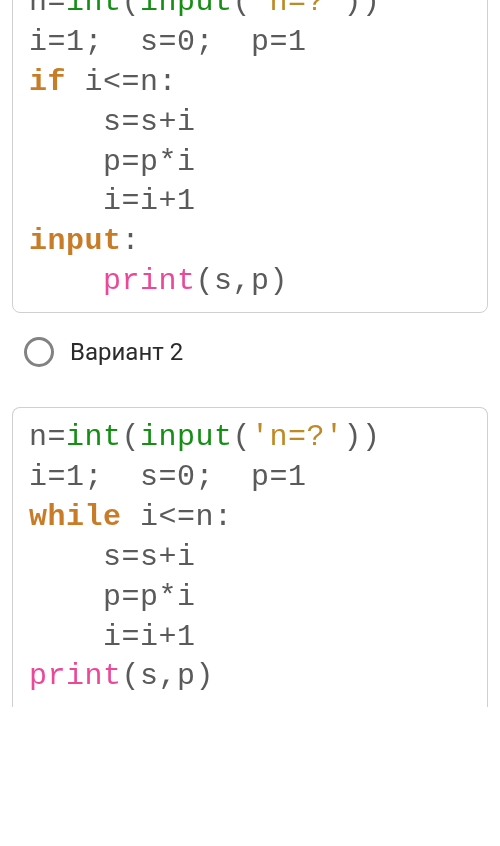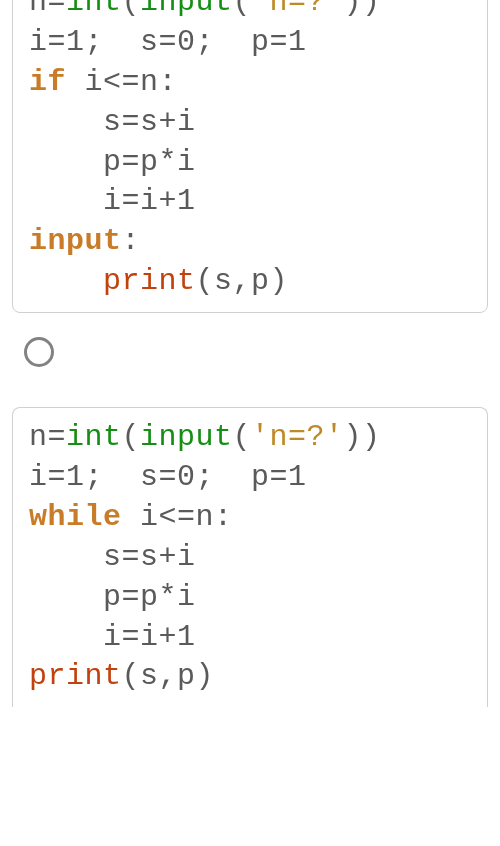--- a/index.html
+++ b/index.html
@@ -45,38 +45,39 @@
     border-radius: 50%;
     flex-shrink: 0;
   }
   .option-label {
     font-size: 24px;
     color: #2b2b2b;
     font-family: 'Segoe UI', Roboto, Arial, sans-serif;
   }
   .kw-green { color: #148f14; }
   .kw-orange { color: #c87c28; font-weight: bold; }
-  .kw-purple { color: #c2410c; }
+  .kw-purple { color: #ec4899; }
   .str { color: #bf8a26; }
 </style>
 </head>
 <body>
 
 <div class="code-block first"><span><span>n=</span><span class="kw-green">int</span><span>(</span><span class="kw-green">input</span><span>(</span><span class="str">'n=?'</span><span>))</span></span>
 <span>i=1;  s=0;  p=1</span>
 <span><span class="kw-orange">if</span><span> i&lt;=n:</span></span>
 <span>    s=s+i</span>
 <span>    p=p*i</span>
 <span>    i=i+1</span>
 <span><span class="kw-orange">input</span><span>:</span></span>
 <span><span>    </span><span class="kw-purple">print</span><span>(s,p)</span></span>
 </div>
 
 <div class="option-row">
   <div class="radio"></div>
+  <div class="option-label">Вариант 2</div>
 </div>
 
 <div class="code-block last"><span><span>n=</span><span class="kw-green">int</span><span>(</span><span class="kw-green">input</span><span>(</span><span class="str">'n=?'</span><span>))</span></span>
 <span>i=1;  s=0;  p=1</span>
 <span><span class="kw-orange">while</span><span> i&lt;=n:</span></span>
 <span>    s=s+i</span>
 <span>    p=p*i</span>
 <span>    i=i+1</span>
 <span><span class="kw-purple">print</span><span>(s,p)</span></span>
 </div>

